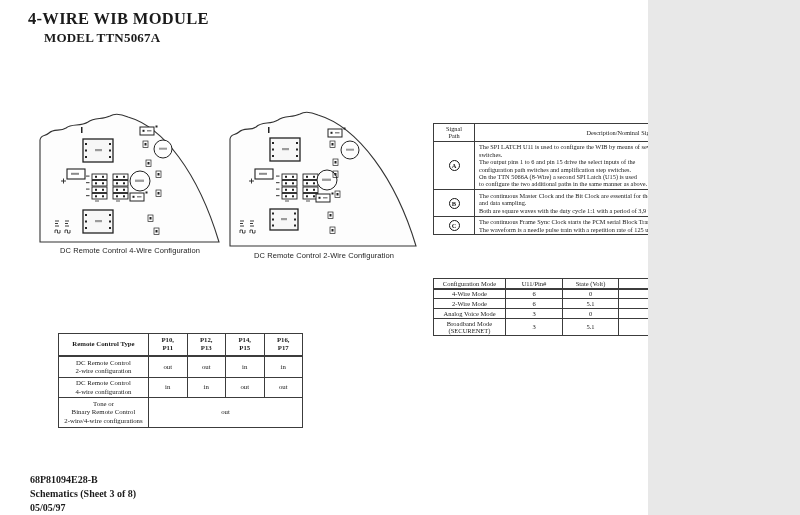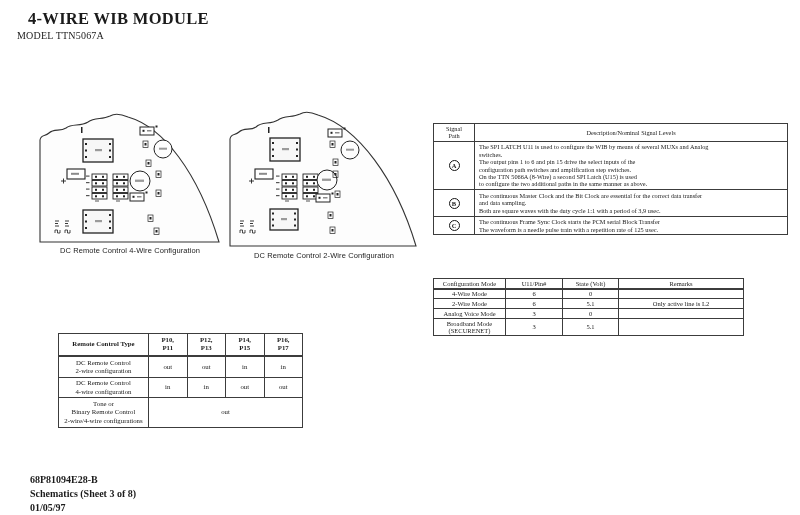--- a/index.html
+++ b/index.html
@@ -1,21 +1,21 @@
 <!DOCTYPE html>
 <html><head>
 <meta charset="utf-8">
 <style>
   html,body { margin:0; padding:0; background:#e8e8e8; }
   .page {
-    position:relative; width:800px; height:515px; background:#ffffff;
+    position:relative; width:648px; height:515px; background:#ffffff;
     font-family:"Liberation Serif", serif; color:#1b1b1b; overflow:hidden;
   }
   .doc-title { position:absolute; left:28px; top:9px; font-size:16.5px; font-weight:bold; letter-spacing:.3px; }
-  .doc-subtitle { position:absolute; left:17px; top:30px; font-size:10px; font-weight:normal; letter-spacing:.2px; }
+  .doc-subtitle { position:absolute; left:44px; top:30px; font-size:13px; font-weight:bold; letter-spacing:.2px; }
 
   .board-svg { position:absolute; }
   .board-caption {
     position:absolute; font-family:"Liberation Sans", sans-serif;
     font-size:7.5px; color:#222; text-align:center; letter-spacing:.1px;
   }
 
   .tbl { position:absolute; border-collapse:collapse; table-layout:fixed; background:#fff; }
   .tbl td, .tbl th { border:1px solid #3c3c3c; font-weight:normal; overflow:hidden; }
   .ml { white-space:pre-line; }
@@ -287,16 +287,16 @@
 Binary Remote Control
 2-wire/4-wire configurations</td>
         <td colspan="4">out</td>
       </tr>
     </tbody>
   </table>
 
   <div class="footer">
     <div>68P81094E28-B</div>
     <div>Schematics (Sheet 3 of 8)</div>
-    <div>01/05/97</div>
+    <div>05/05/97</div>
   </div>
 
 </div>
 
 </body></html>

